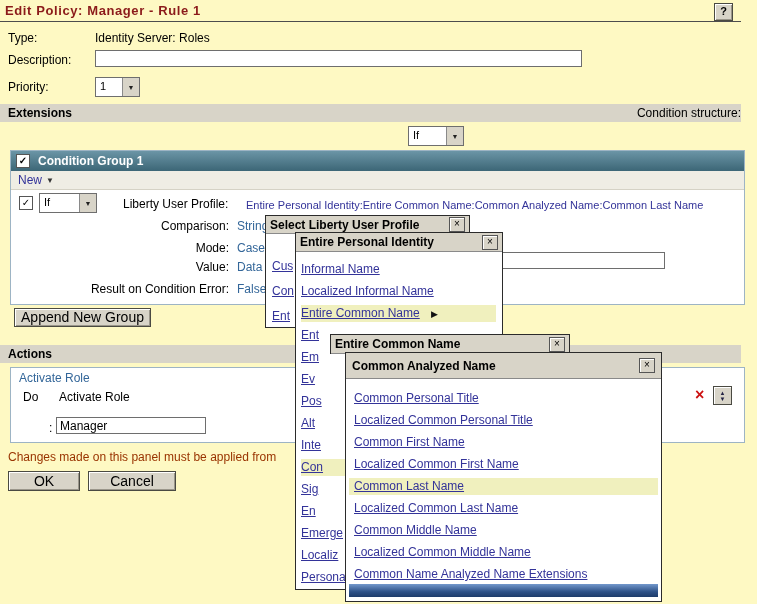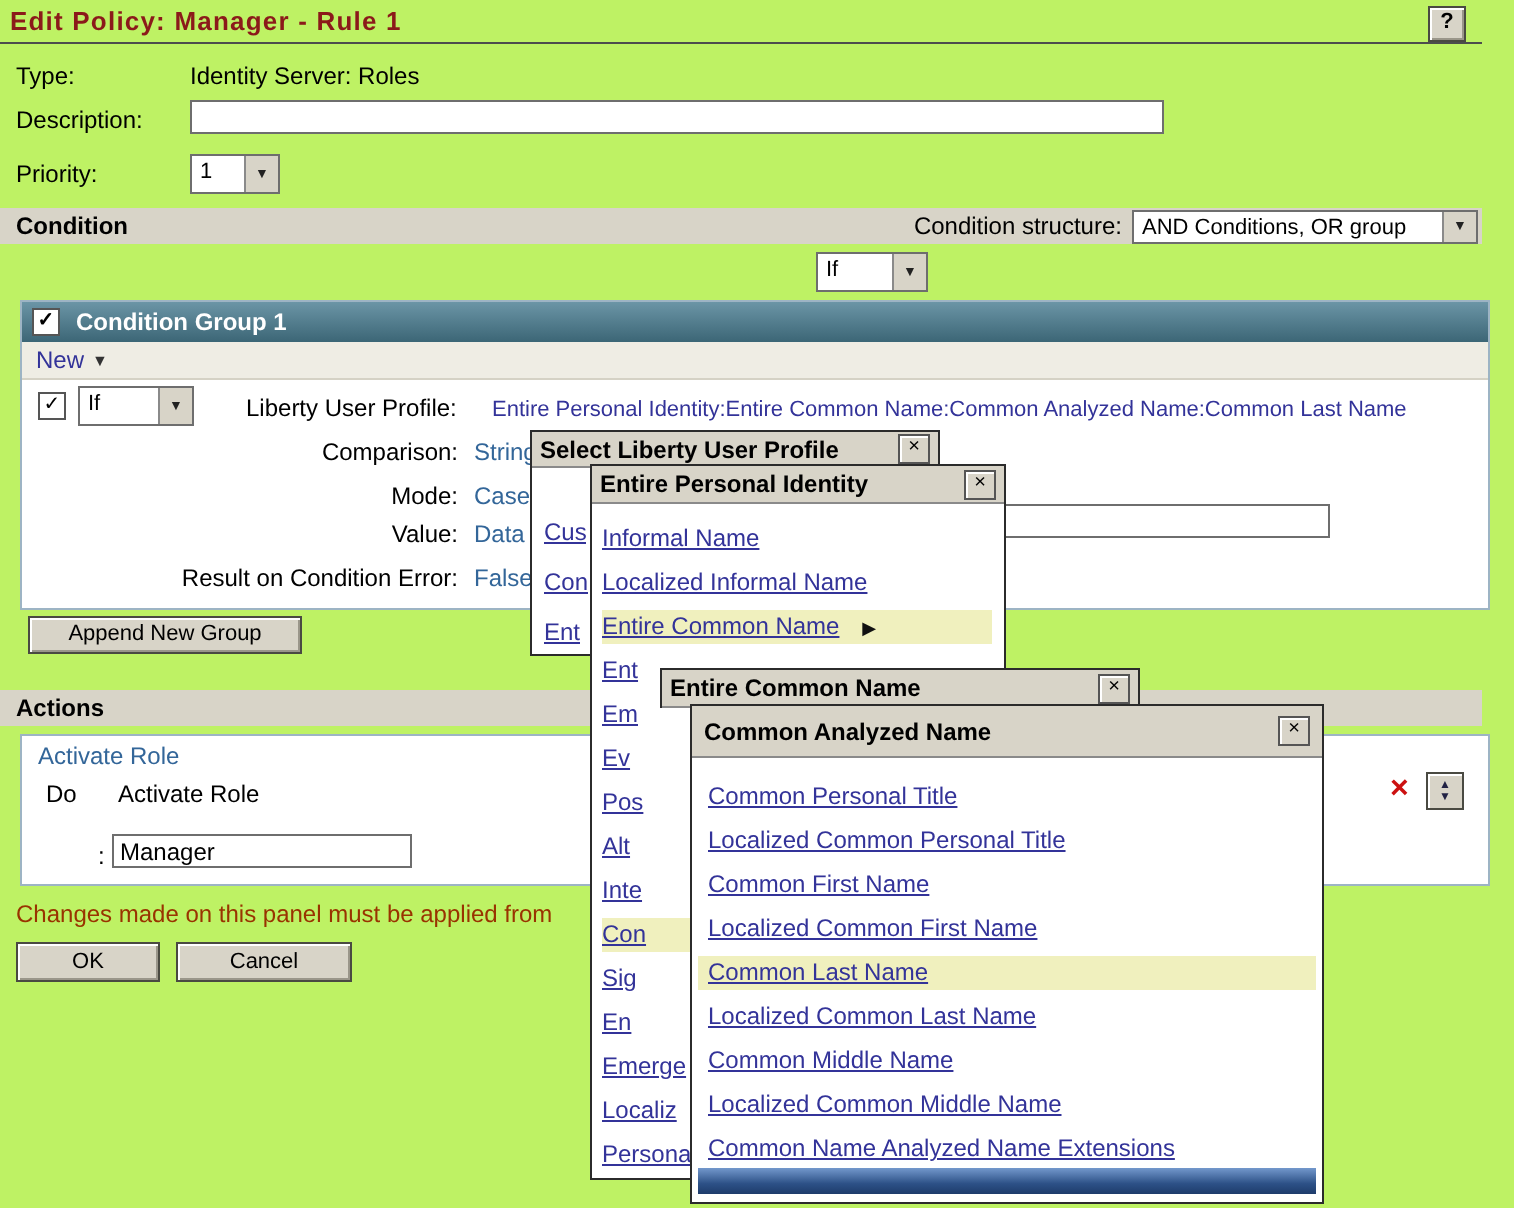--- a/index.html
+++ b/index.html
@@ -1,17 +1,17 @@
 <!DOCTYPE html>
 <html><head>
 <meta charset="utf-8">
 <style>
   html,body{margin:0;padding:0;background:#fff;}
   body{font-family:"Liberation Sans",sans-serif;font-size:12px;color:#000;}
-  .canvas{position:relative;width:757px;height:604px;overflow:hidden;background:#bef264;}
+  .canvas{position:relative;width:757px;height:604px;overflow:hidden;background:#fef9c3;}
   .abs{position:absolute;}
   .page-title{left:5px;top:3px;font-size:13px;font-weight:bold;color:#8b1a1a;letter-spacing:.6px;white-space:nowrap;}
   .help-btn{left:714px;top:3px;width:17px;height:16px;background:#d8d4c8;border:1px solid #4a4a42;
     box-shadow:inset 1px 1px 0 #fff, inset -1px -1px 0 #9a968a;text-align:center;line-height:15px;font-weight:bold;font-size:11px;cursor:default;}
   .hrule{left:0;top:21px;width:741px;height:0;border-top:1px solid #4d4d4d;}
   .lbl{white-space:nowrap;}
   .tin{position:absolute;border:1px solid #6e6e6e;background:#fff;font-family:"Liberation Sans",sans-serif;font-size:12px;padding:0 3px;box-sizing:content-box;}
   
   .sel{position:absolute;background:#fff;border:1px solid #6e6e6e;display:flex;align-items:stretch;box-sizing:border-box;}
   .sel-txt{flex:1;padding:2px 4px 0 4px;font-size:11px;white-space:nowrap;overflow:hidden;}
@@ -25,21 +25,21 @@
   .panel{border:1px solid #9db4c4;background:#fff;box-sizing:border-box;}
   .grp-head{height:20px;background:linear-gradient(180deg,#6b95a6,#3c6676);display:flex;align-items:center;gap:8px;padding-left:5px;color:#fff;font-weight:bold;font-size:12px;}
   .newbar{height:18px;background:#efede4;border-bottom:1px solid #d5d2c5;display:flex;align-items:center;gap:4px;padding-left:7px;}
   .newlbl{color:#333399;font-size:12px;}
   .menuarw{font-size:8px;color:#333;}
   .cb{width:12px;height:12px;background:#fff;border:1px solid #555;font-size:10px;line-height:11px;text-align:center;color:#000;display:inline-block;box-sizing:content-box;}
   .clabel{width:210px;text-align:right;white-space:nowrap;}
   .cval{color:#336699;white-space:nowrap;}
   .lupval{color:#333399;font-size:11px;white-space:nowrap;}
   .btn{position:absolute;background:#d8d4c8;border:1px solid #4a4a42;box-shadow:inset 1px 1px 0 #fff, inset -1px -1px 0 #9a968a;
-    text-align:center;font-size:11px;cursor:default;box-sizing:border-box;}
+    text-align:center;font-size:14px;cursor:default;box-sizing:border-box;}
   .note{color:#993300;white-space:nowrap;text-align:right;}
   .ap-title{color:#336699;white-space:nowrap;}
   .delx{color:#cc1111;font-weight:bold;font-size:16px;line-height:14px;}
   .reorder{width:17px;height:17px;background:#d8d4c8;border:1px solid #4a4a42;box-shadow:inset 1px 1px 0 #fff;
     display:flex;flex-direction:column;align-items:center;justify-content:center;font-size:6px;line-height:6px;color:#224;}
   
   .popup{position:absolute;background:#fff;border:1px solid #2b2b2b;box-sizing:border-box;}
   .ptitle{background:#d8d4c8;border-bottom:1px solid #8a8a8a;display:flex;align-items:center;font-weight:bold;padding:0 4px;}
   .px{margin-left:auto;width:14px;height:13px;background:#d8d4c8;border:1px solid #555;box-shadow:inset 1px 1px 0 #fff;
     font-size:10px;font-weight:normal;line-height:12px;text-align:center;cursor:default;}
@@ -64,26 +64,22 @@
   <div class="abs lbl" style="left:8px;top:53px;">Description:</div>
   <input class="tin" style="left: 95px; top: 50px; width: 479px; height: 15px;" value="">
 
   <div class="abs lbl" style="left:8px;top:80px;">Priority:</div>
   <div class="sel" style="left:95px;top:77px;width:45px;height:20px;">
     <span class="sel-txt">1</span>
     <span class="sel-arw">▼</span>
   </div>
 
   <div class="abs secbar" style="top:104px;">
-    <b>Condition</b>
+    <b>Extensions</b>
     <span class="cs-label">Condition structure:</span>
-    <span class="sel cs-sel">
-      <span class="sel-txt">AND Conditions, OR group</span>
-      <span class="sel-arw">▼</span>
-    </span>
   </div>
 
   <div class="sel" style="left:408px;top:126px;width:56px;height:20px;">
     <span class="sel-txt">If</span>
     <span class="sel-arw">▼</span>
   </div>
 
   <div class="abs panel" style="left:10px;top:150px;width:735px;height:155px;">
     <div class="grp-head">
       <span class="cb">✓</span>

